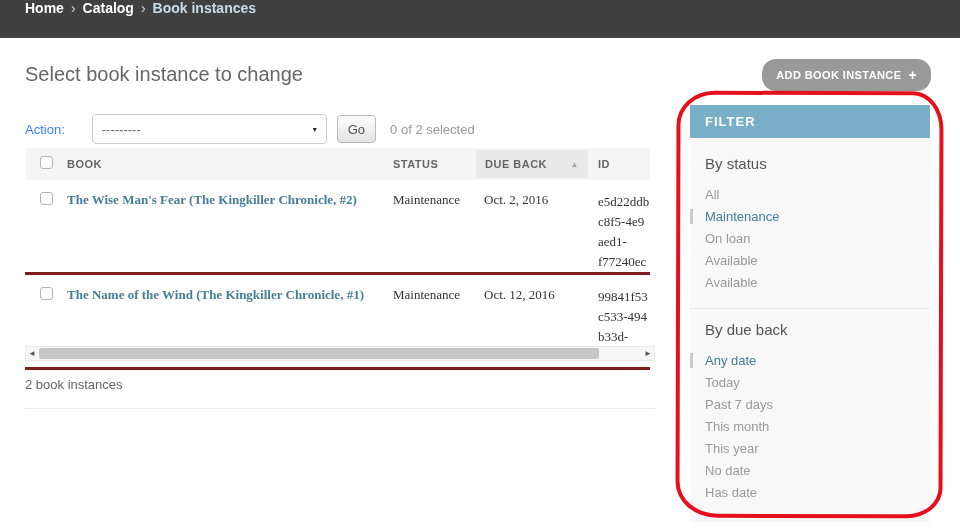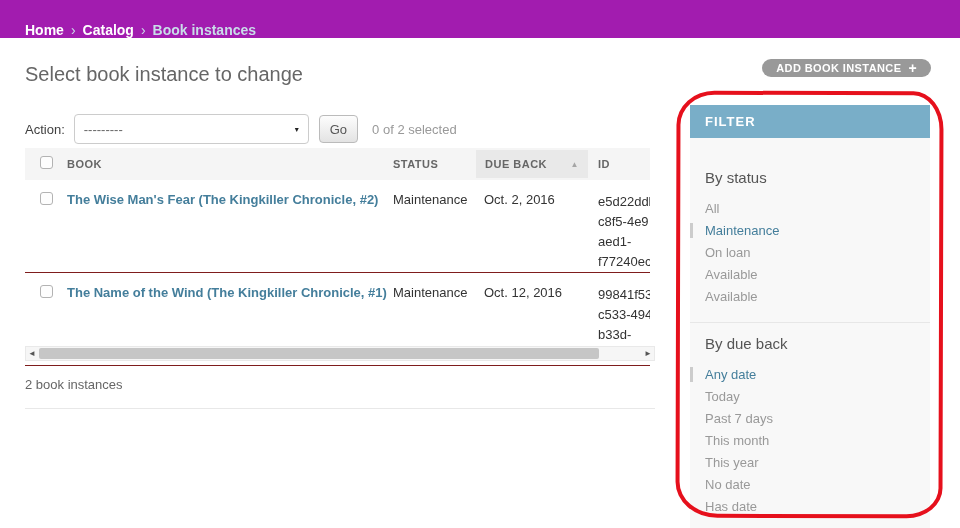--- a/index.html
+++ b/index.html
@@ -2,55 +2,55 @@
 <html><head>
 <meta charset="utf-8">
 <style>
   * { margin:0; padding:0; box-sizing:border-box; }
   html,body { background:#fff; }
   body { font-family:"Liberation Sans", sans-serif; color:#333; }
   .page { position:relative; width:960px; height:528px; overflow:hidden; background:#fff; }
 
   
   .breadcrumb { position:absolute; top:0; left:0; width:960px; height:38px;
-    background:#a21caf; display:flex; align-items:flex-end; padding-left:25px;
+    background:#404040; display:flex; align-items:flex-start; padding-left:25px;
     font-size:14px; }
   .breadcrumb .crumb-link { color:#ffffff; font-weight:bold; cursor:pointer; }
   .breadcrumb .sep { color:#c9dde9; margin:0 7px; }
   .breadcrumb .crumb-current { color:#c9dde9;font-weight:bold; }
 
   
   .page-title { position:absolute; top:63px; left:25px; font-size:20px; color:#666; font-weight:normal; }
-  .add-btn { position:absolute; top:59px; right:29px; height:18px;
+  .add-btn { position:absolute; top:59px; right:29px; height:32px;
     background:#999999; color:#fff; border:none; border-radius:14px;
     font-family:inherit; font-size:11px; font-weight:bold; letter-spacing:.4px;
     display:flex; align-items:center; padding:0 14px; cursor:pointer; }
   .add-btn .plus { font-size:14px; font-weight:bold; margin-left:7px; line-height:1; }
 
   
   .action-row { position:absolute; top:114px; left:25px; display:flex; align-items:center; font-size:13px; }
-  .action-label { color:#404040; margin-right:9px; }
+  .action-label { color:#3b82f6; margin-right:27px; }
   .fake-select { width:235px; height:30px; border:1px solid #ccc; border-radius:4px;
     background:#fff; display:flex; align-items:center; justify-content:space-between;
     padding:0 9px; color:#666; cursor:pointer; }
   .fake-select .arrow { font-size:8px; color:#222; }
   .go-btn { margin-left:10px; height:28px; padding:0 10px; border:1px solid #bbb; border-radius:4px;
     background:linear-gradient(#fdfdfd,#e3e3e3); color:#555; font-family:inherit; font-size:13px; cursor:pointer; }
   .sel-status { margin-left:14px; color:#999; }
 
   
   .table { position:absolute; top:148px; left:25px; width:625px; overflow:hidden; }
   .tr { display:grid; grid-template-columns:42px 326px 83px 112px 1fr; }
   .thead { height:32px; background:#f5f5f5; align-items:center; }
   .th { font-size:11px; font-weight:bold; color:#666; letter-spacing:.5px; cursor:pointer; }
   .th.sorted { background:#e9e9e9; height:28px; display:flex; align-items:center;
     justify-content:space-between; padding:0 9px; }
   .th.id-col, .td.id-col { padding-left:10px; }
   .sort-arrow { font-size:8px; color:#a5a5a5; }
-  .tbody .tr { border-bottom:1px solid #7f1d1d; }
+  .tbody .tr { border-bottom:3px solid #7f1d1d;font-family:Liberation Serif, serif; }
   .tbody .tr.r1 { min-height:81px; }
   .tbody .tr.r2 { min-height:83px; }
   .td { padding-top:12px; font-size:13px; color:#333; }
   .td.due { padding-left:8px; }
   .book-link { color:#447e9b; font-weight:bold; cursor:pointer; text-decoration:none; }
   .id-lines div { line-height:20px; white-space:nowrap; }
   .cb-cell { padding-top:11px; padding-left:15px; }
   .cb { display:inline-block; width:13px; height:13px; border:1px solid #b3b3b3;
     border-radius:3px; background:#fdfdfd; cursor:pointer; }
   .thead .cb-cell { padding-top:0; align-self:center; }
@@ -66,21 +66,21 @@
   .hscroll .s-right { right:0; }
 
   .summary { position:absolute; top:377px; left:25px; font-size:13px; color:#666; }
   .content-divider { position:absolute; top:408px; left:25px; width:630px; height:1px; background:#e8e8e8; }
 
   
   .filter { position:absolute; top:105px; left:690px; width:240px; background:#f8f8f8; padding-bottom:18px; }
   .filter-header { height:33px; background:#79aec8; color:#fff; font-size:13px; font-weight:bold;
     letter-spacing:1px; display:flex; align-items:center; padding-left:15px; }
   .filter-body { padding:9px 15px 0 15px; }
-  .filter-body h3 { font-size:15px; font-weight:normal; color:#555; margin-top:22px; }
+  .filter-body h3 { font-size:15px; font-weight:normal; color:#555; margin-top:8px; }
   .filter-body h3.second { margin-top:12px; }
   .filter-list { list-style:none; margin-top:12px; }
   .filter-list li { position:relative; line-height:22px; font-size:13px; color:#999; cursor:pointer; }
   .filter-list li.selected { color:#447e9b; }
   .filter-list li .marker { position:absolute; left:-15px; top:3px; width:3px; height:15px; background:#ccc; }
   .filter-divider { height:1px; background:#e7e7e7; margin:14px -15px 0 -15px; }
 
   
   .annotation { position:absolute; left:676px; top:91px; width:267px; height:427px;
     border:4px solid #e6101c; border-radius:38px 30px 36px 42px / 34px 38px 30px 36px;

